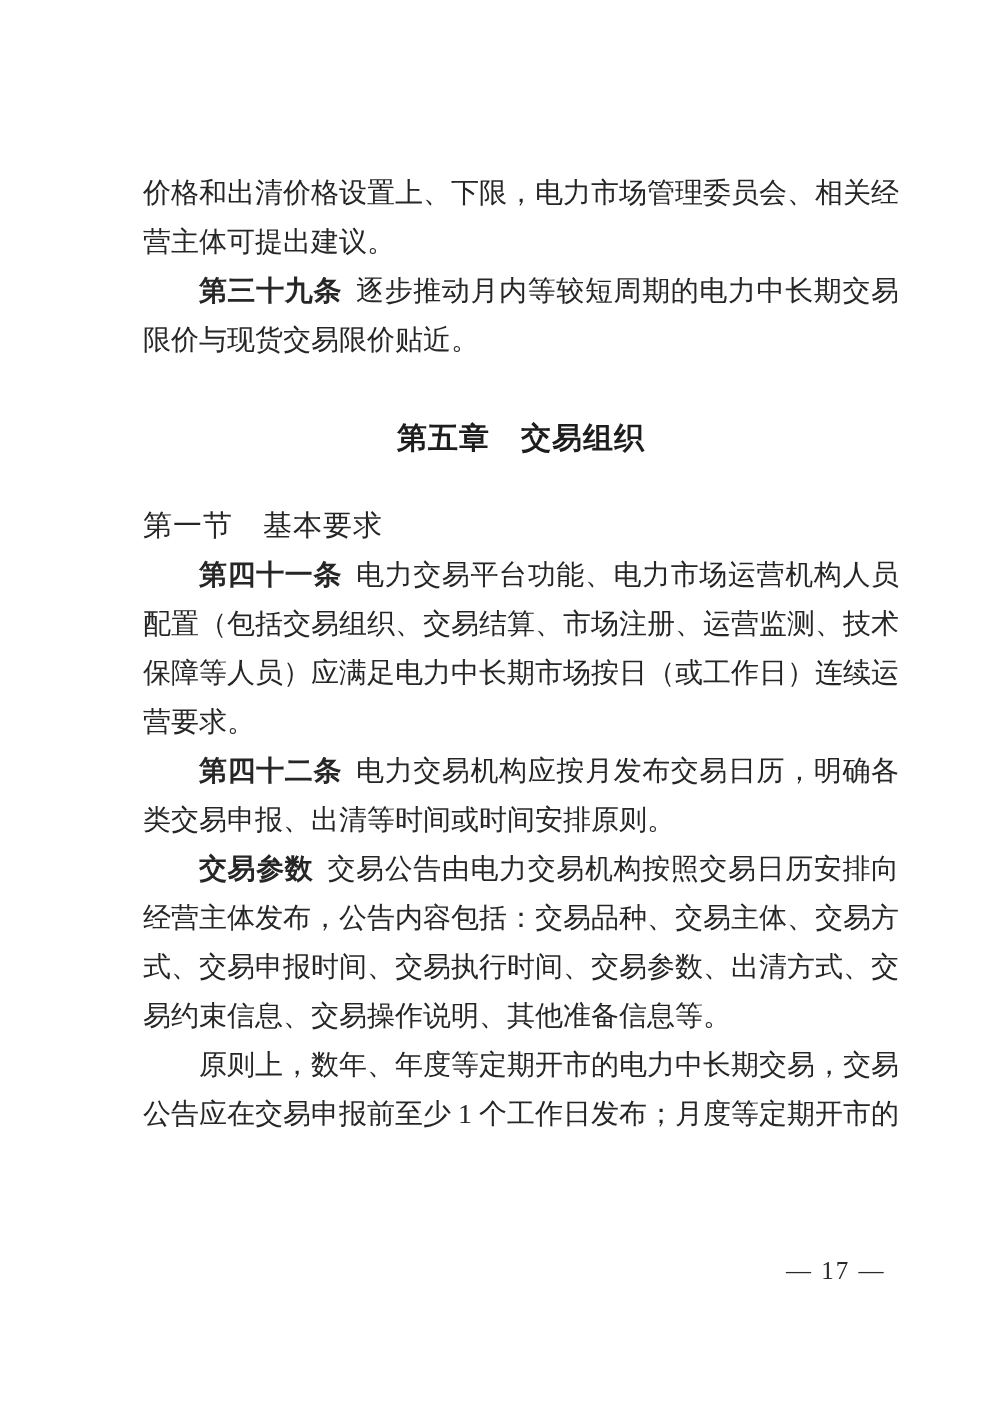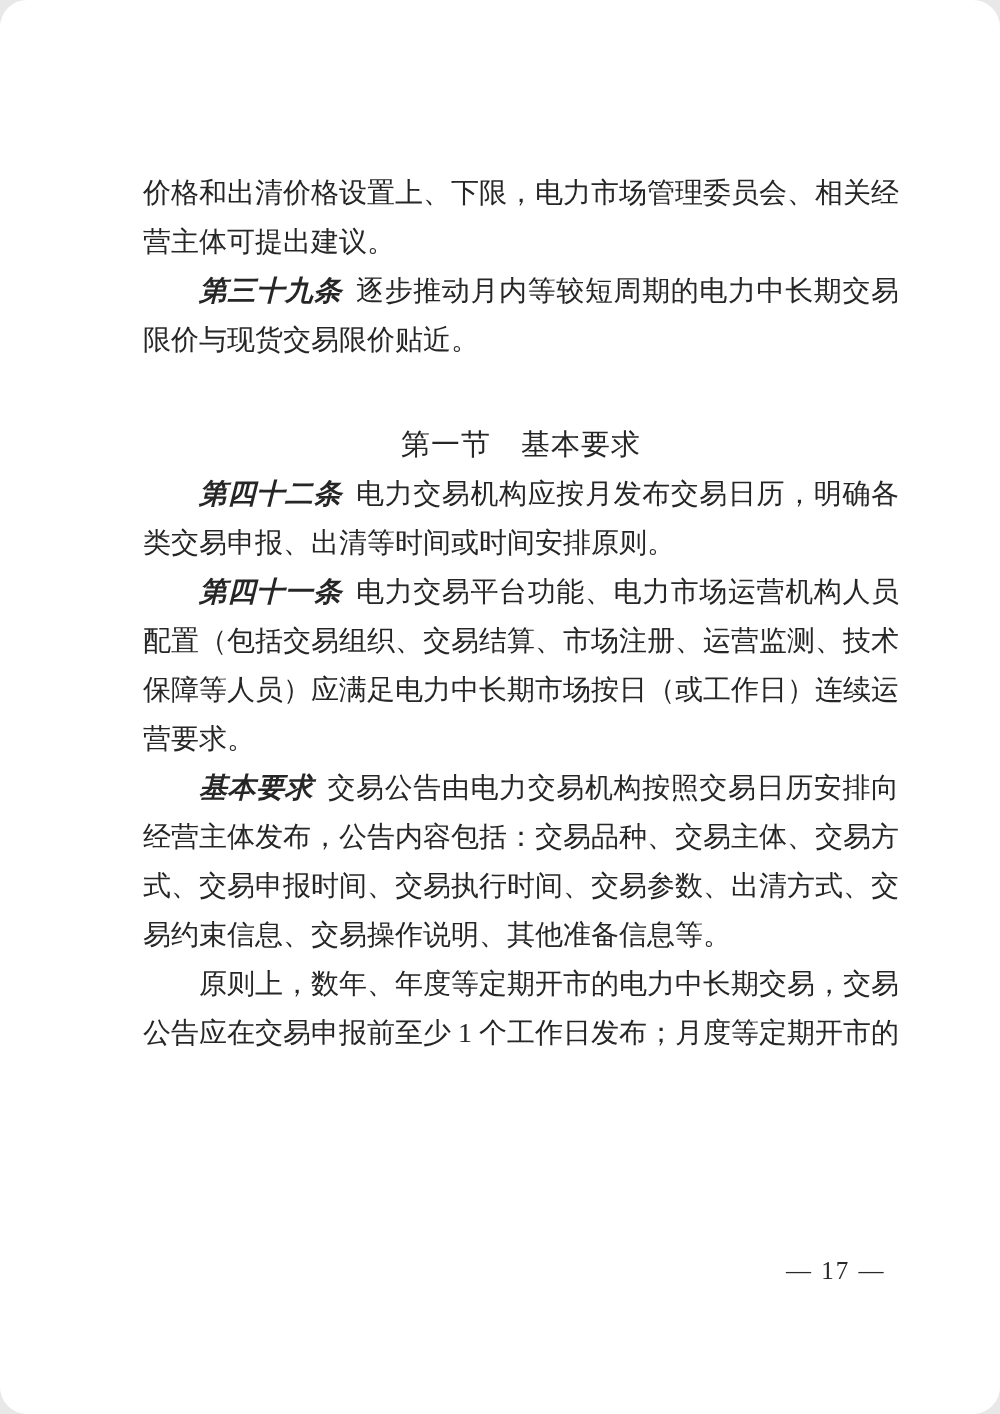--- a/index.html
+++ b/index.html
@@ -5,58 +5,57 @@
   html, body { margin: 0; padding: 0; background: #e8e8e8; }
   .page {
     position: relative;
     width: 1000px;
     height: 1414px;
     margin: 0 auto;
     background: #ffffff;
     overflow: hidden;
     font-family: "Liberation Serif", "DejaVu Serif", serif;
     color: #262626;
-    border-radius: 27px;
   }
   .content {
     position: absolute;
     left: 143px;
     top: 168px;
     width: 756px;
   }
   .para {
     margin: 0;
     font-size: 28px;
     line-height: 49px;
     text-align: justify;
     letter-spacing: 0;
     word-break: break-all;
   }
   .para.indent { text-indent: 56px; }
   .lead {
     font-family: "Liberation Sans", "DejaVu Sans", sans-serif;
     font-weight: 700;
   }
-  .lead:not(:empty) { margin-right: 14px; font-style: italic; }
+  .lead:not(:empty) { margin-right: 14px; }
   .chapter {
     margin: 49px 0 0 0;
     font-size: 30px;
     line-height: 49px;
     font-weight: 700;
     text-align: center;
     letter-spacing: 1px;
     font-family: "Liberation Sans", "DejaVu Sans", sans-serif;
     color: #1d1d1d;
   }
   .section {
-    margin: 56px 0 0 0;
+    margin: 39px 0 0 0;
     font-size: 29px;
     line-height: 49px;
     font-weight: 400;
-    text-align: center;
+    text-align: left;
     letter-spacing: 1px;
     font-family: "Liberation Serif", "DejaVu Serif", serif;
     color: #262626;
   }
   .footer {
     position: absolute;
     top: 1256px;
     left: 786px;
     font-size: 25px;
     line-height: 30px;
@@ -68,28 +67,29 @@
 </head>
 <body>
 
 <div class="page">
   <div class="content">
 
     <p class="para"><span class="lead"></span><span>价格和出清价格设置上、下限，电力市场管理委员会、相关经营主体可提出建议。</span></p>
 
     <p class="para indent"><span class="lead">第三十九条</span><span>逐步推动月内等较短周期的电力中长期交易限价与现货交易限价贴近。</span></p>
 
+    <h1 class="chapter">第五章　交易组织</h1>
 
     <h2 class="section">第一节　基本要求</h2>
 
 
+    <p class="para indent"><span class="lead">第四十一条</span><span>电力交易平台功能、电力市场运营机构人员配置（包括交易组织、交易结算、市场注册、运营监测、技术保障等人员）应满足电力中长期市场按日（或工作日）连续运营要求。</span></p>
+
     <p class="para indent"><span class="lead">第四十二条</span><span>电力交易机构应按月发布交易日历，明确各类交易申报、出清等时间或时间安排原则。</span></p>
 
-    <p class="para indent"><span class="lead">第四十一条</span><span>电力交易平台功能、电力市场运营机构人员配置（包括交易组织、交易结算、市场注册、运营监测、技术保障等人员）应满足电力中长期市场按日（或工作日）连续运营要求。</span></p>
-
-    <p class="para indent"><span class="lead">基本要求</span><span>交易公告由电力交易机构按照交易日历安排向经营主体发布，公告内容包括：交易品种、交易主体、交易方式、交易申报时间、交易执行时间、交易参数、出清方式、交易约束信息、交易操作说明、其他准备信息等。</span></p>
+    <p class="para indent"><span class="lead">交易参数</span><span>交易公告由电力交易机构按照交易日历安排向经营主体发布，公告内容包括：交易品种、交易主体、交易方式、交易申报时间、交易执行时间、交易参数、出清方式、交易约束信息、交易操作说明、其他准备信息等。</span></p>
 
     <p class="para indent"><span class="lead"></span><span>原则上，数年、年度等定期开市的电力中长期交易，交易公告应在交易申报前至少 1 个工作日发布；月度等定期开市的</span></p>
 
   </div>
 
   <div class="footer">— 17 —</div>
 </div>
 
 </body></html>

